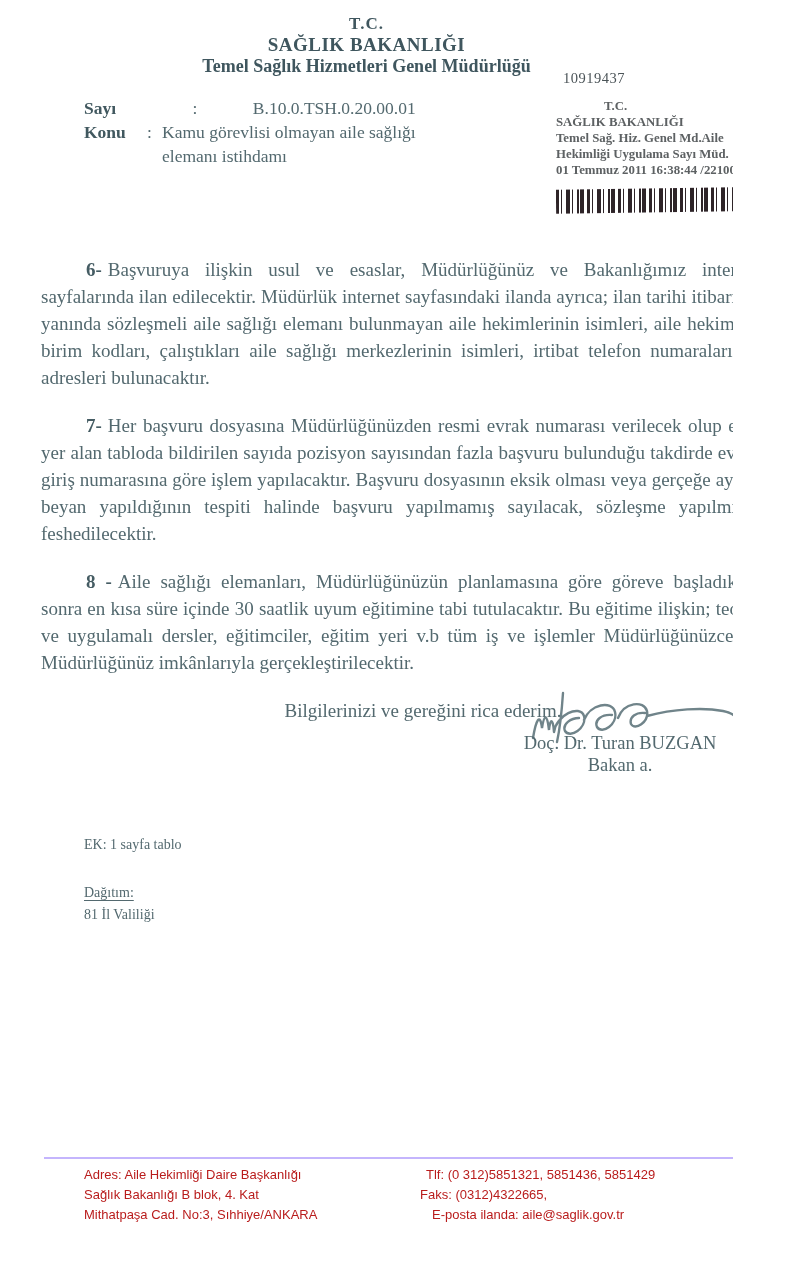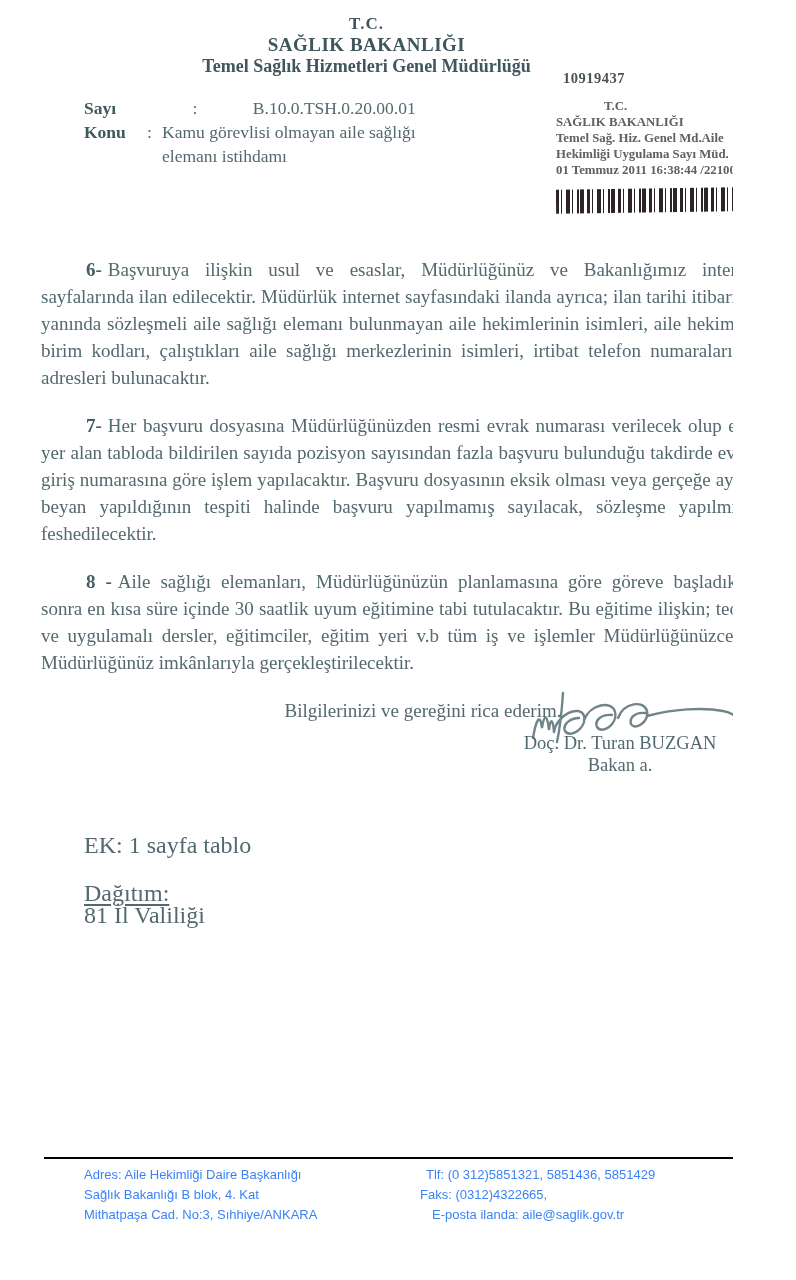--- a/index.html
+++ b/index.html
@@ -16,21 +16,21 @@
     position:absolute;top:14px;left:0;right:0;
     text-align:center;
     color:#3f565e;
     font-weight:bold;
   }
   .header .h1{font-size:17px;line-height:20px;letter-spacing:1px;}
   .header .h2{font-size:19px;line-height:22px;letter-spacing:0.5px;}
   .header .h3{font-size:18px;line-height:21px;}
   .docnum{
     position:absolute;left:563px;top:70px;
-    font-size:14.5px;color:#4a5357;font-weight:bold;
+    font-size:14.5px;color:#4a5357;font-weight:normal;
     letter-spacing:0.5px;
   }
   
   .meta{position:absolute;left:84px;top:96px;font-size:17.5px;line-height:24px;}
   .meta-row{display:flex;justify-content:space-between;}
   .meta-label{width:63px;font-weight:bold;color:#41585f;}
   .meta-colon{width:15px;}
   .meta-value{white-space:pre-line;}
   
   .stamp{
@@ -59,29 +59,29 @@
   .para{margin:0 0 21px 0;text-indent:45px;}
   .pnum{font-weight:bold;color:#455c63;margin-right:6px;}
   .closing{margin-top:9px;text-indent:45px;text-align:center;}
   
   .sig-scribble{position:absolute;left:531px;top:690px;width:218px;height:54px;}
   .sig-text{
     position:absolute;left:450px;top:733px;width:340px;
     text-align:center;font-size:18.5px;line-height:21.5px;
   }
   
-  .attach{position:absolute;left:84px;top:834px;font-size:24px;line-height:22px;}
+  .attach{position:absolute;left:84px;top:834px;font-size:14px;line-height:22px;}
   .attach .ek{margin-bottom:26px;}
   .attach .dag-label{text-decoration:underline;text-underline-offset:3px;}
   
   .footer{
     position:absolute;left:44px;top:1157px;width:712px;
-    border-top:2px solid #000000;
+    border-top:2px solid #c4b5fd;
     font-family:"Liberation Sans","DejaVu Sans",sans-serif;
-    font-size:13px;line-height:20px;color:#3b82f6;
+    font-size:13px;line-height:20px;color:#b91c1c;
     display:flex;
   }
   .footer-left{margin-left:40px;padding-top:6px;width:300px;}
   .footer-right{margin-left:36px;padding-top:6px;}
   .footer-right .f1{margin-left:6px;}
   .footer-right .f3{margin-left:12px;}
 </style>
 </head>
 <body>
 

